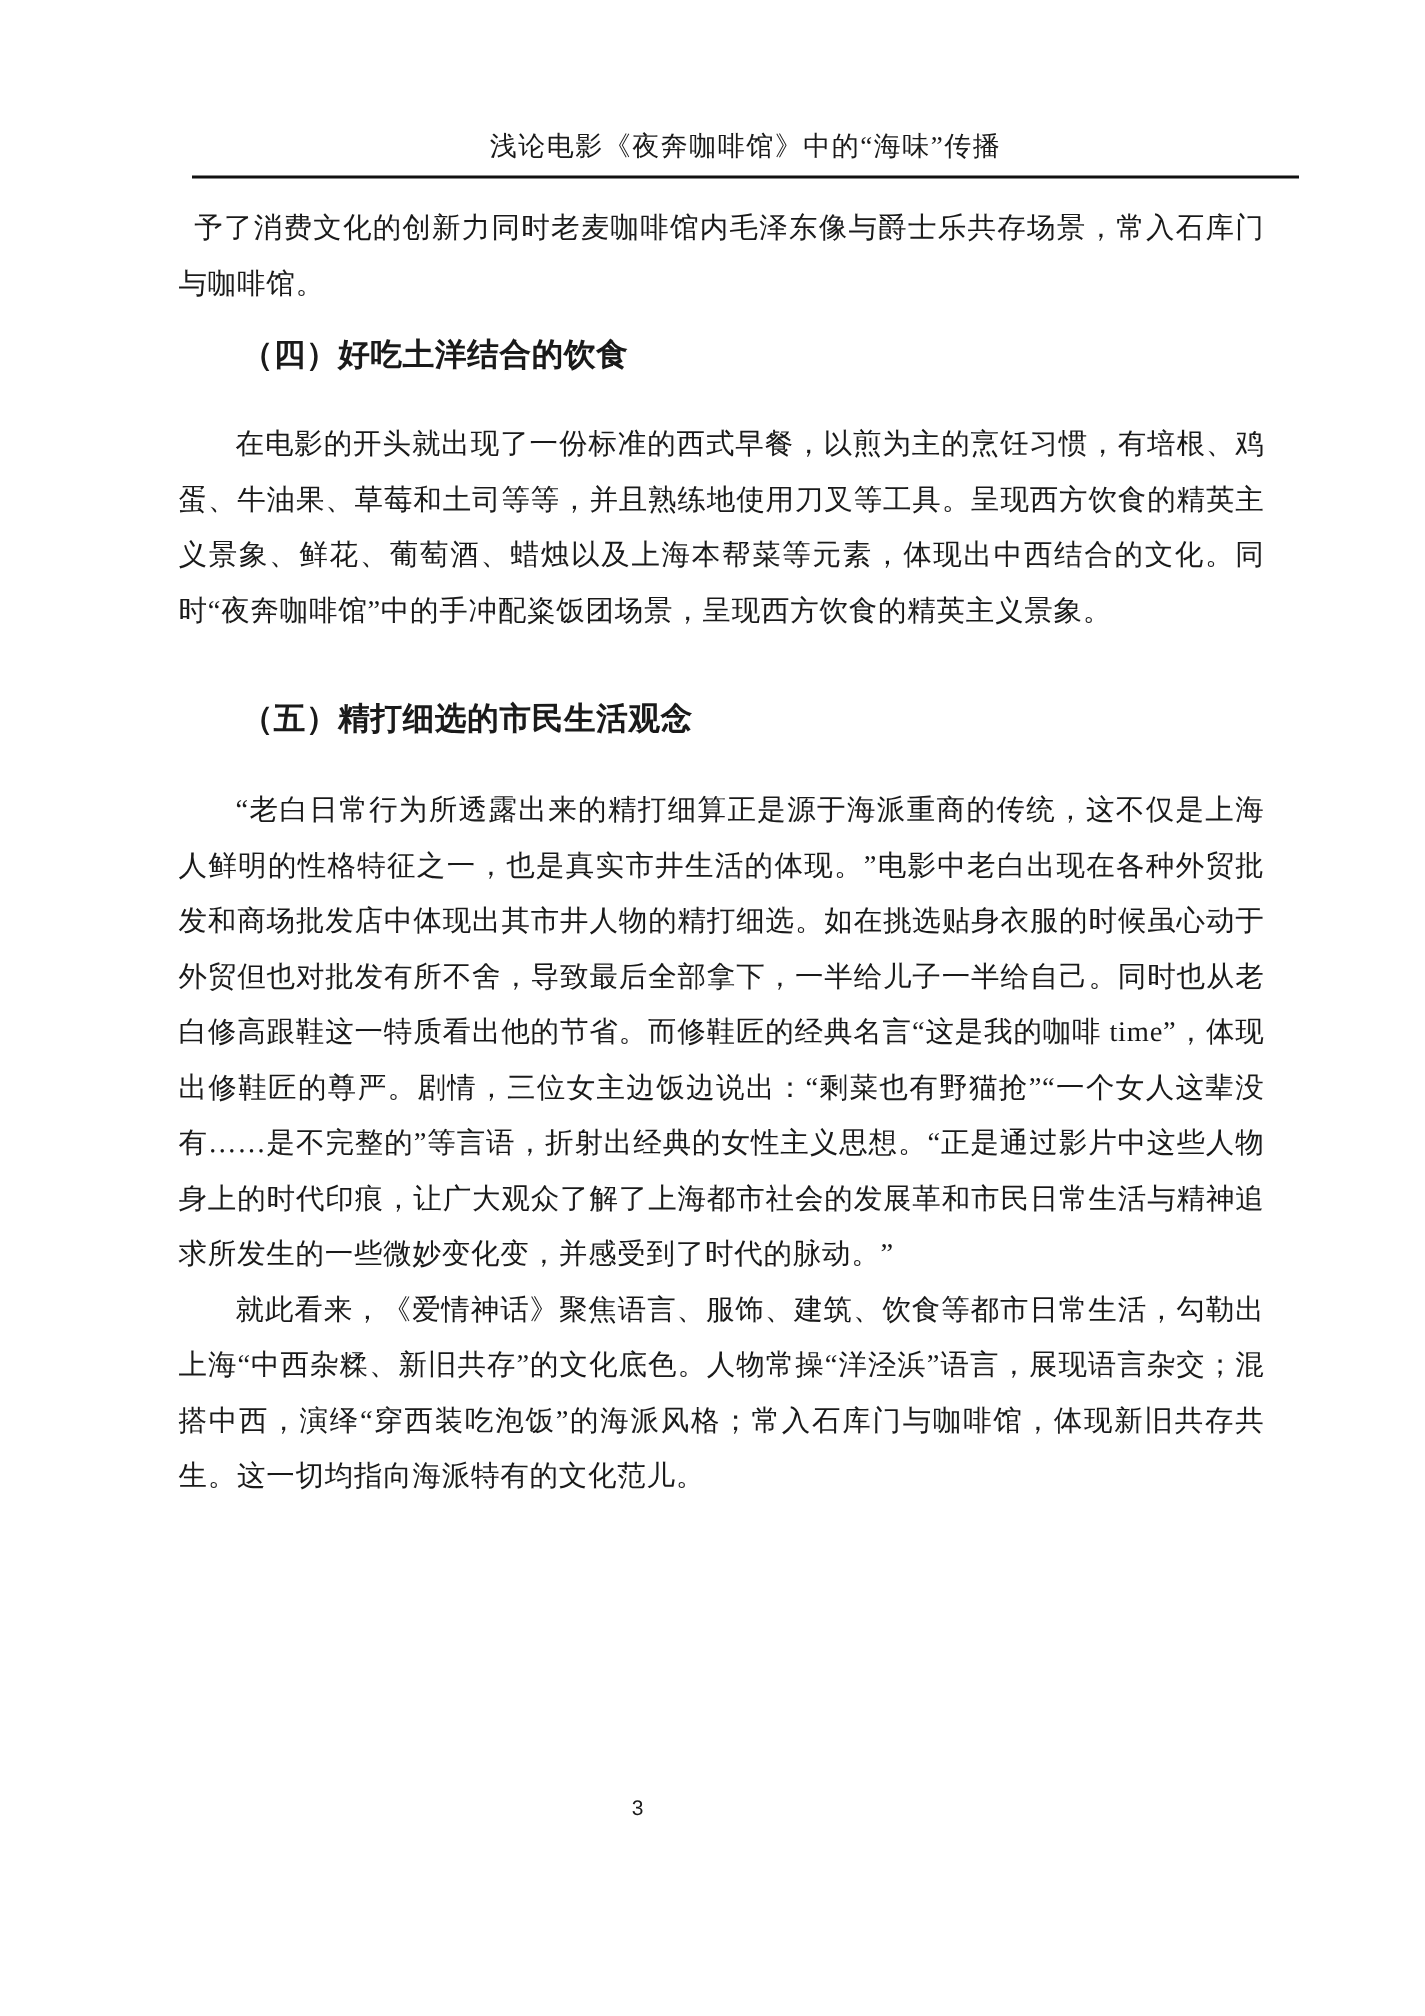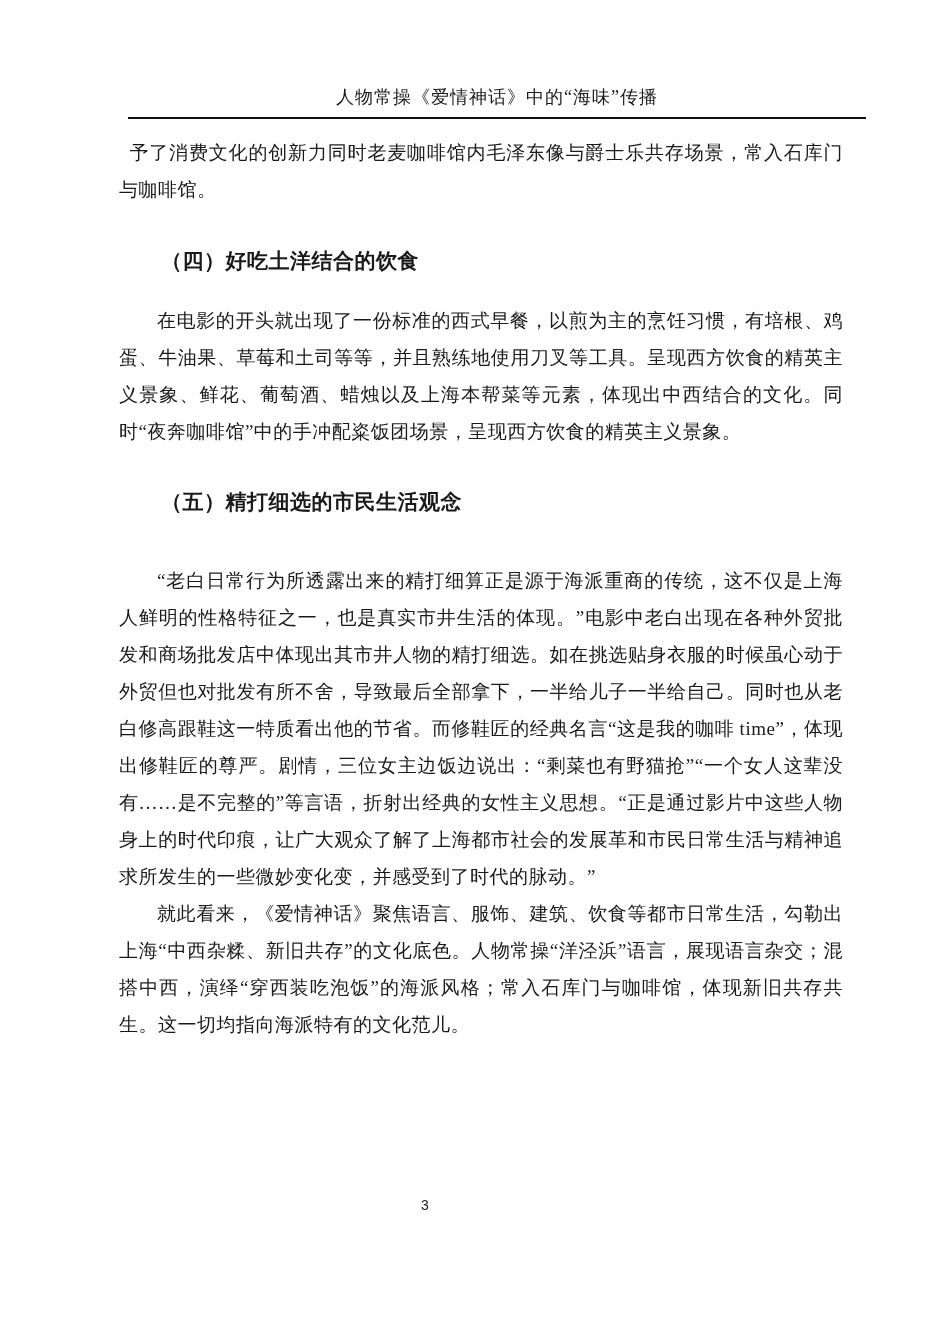--- a/index.html
+++ b/index.html
@@ -46,43 +46,43 @@
     text-indent:0.55em;
   }
   .heading{
     font-family:"Liberation Sans","DejaVu Sans",sans-serif;
     font-weight:bold;
     font-size:21px;
     line-height:37px;
     text-indent:2em;
     letter-spacing:0.5px;
   }
-  .heading.h-four{margin-top:34px;margin-bottom:23px;}
-  .heading.h-five{margin-top:35px;margin-bottom:40px;font-family:Liberation Mono, monospace;}
+  .heading.h-four{margin-top:10px;margin-bottom:23px;}
+  .heading.h-five{margin-top:35px;margin-bottom:24px;}
   .doc-footer{
     position:absolute;
     top:1196px;
     left:0;
     width:850px;
     text-align:center;
   }
   .doc-footer .pagenum{
     font-family:"Liberation Sans","DejaVu Sans",sans-serif;
     font-size:14px;
     line-height:18px;
     color:var(--text-color);
   }
 </style>
 </head>
 <body>
 
 <div class="page">
 
   <div class="doc-header">
-    <div class="title">人物常操《爱情神话》中的“海味”传播</div>
+    <div class="title">浅论电影《夜奔咖啡馆》中的“海味”传播</div>
   </div>
 
   <div class="content">
 
     <p class="para continuation">予了消费文化的创新力同时老麦咖啡馆内毛泽东像与爵士乐共存场景，常入石库门与咖啡馆。</p>
 
     <h2 class="heading h-four">（四）好吃土洋结合的饮食</h2>
 
     <p class="para">在电影的开头就出现了一份标准的西式早餐，以煎为主的烹饪习惯，有培根、鸡蛋、牛油果、草莓和土司等等，并且熟练地使用刀叉等工具。呈现西方饮食的精英主义景象、鲜花、葡萄酒、蜡烛以及上海本帮菜等元素，体现出中西结合的文化。同时“夜奔咖啡馆”中的手冲配粢饭团场景，呈现西方饮食的精英主义景象。</p>
 

